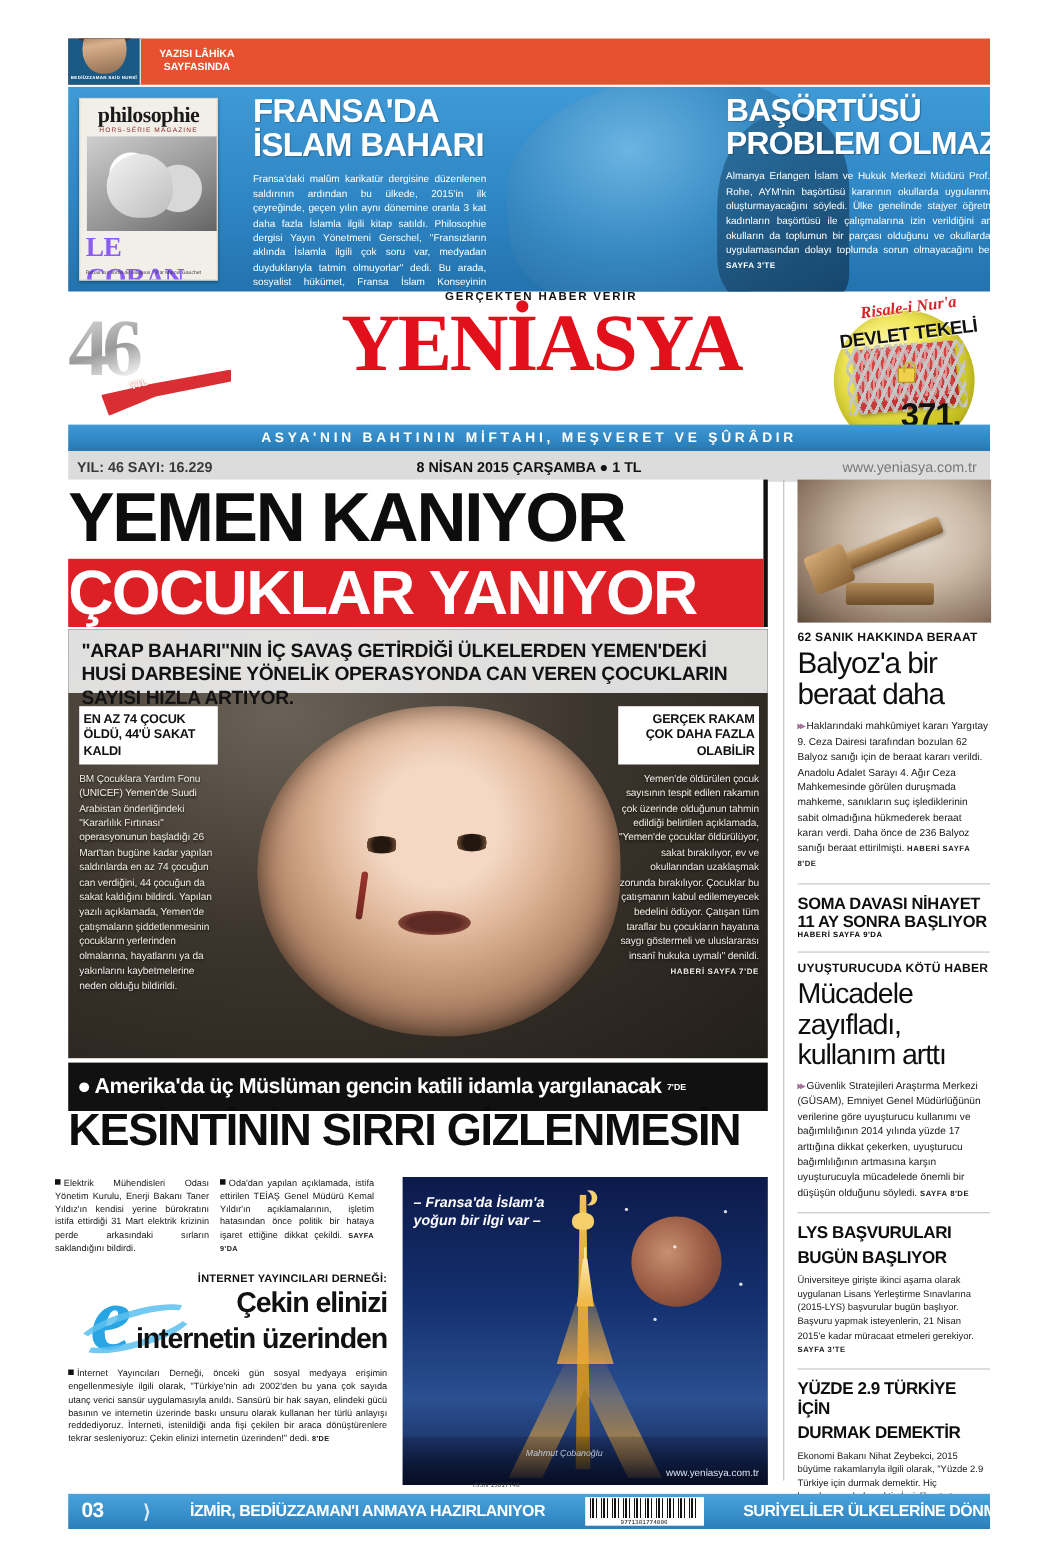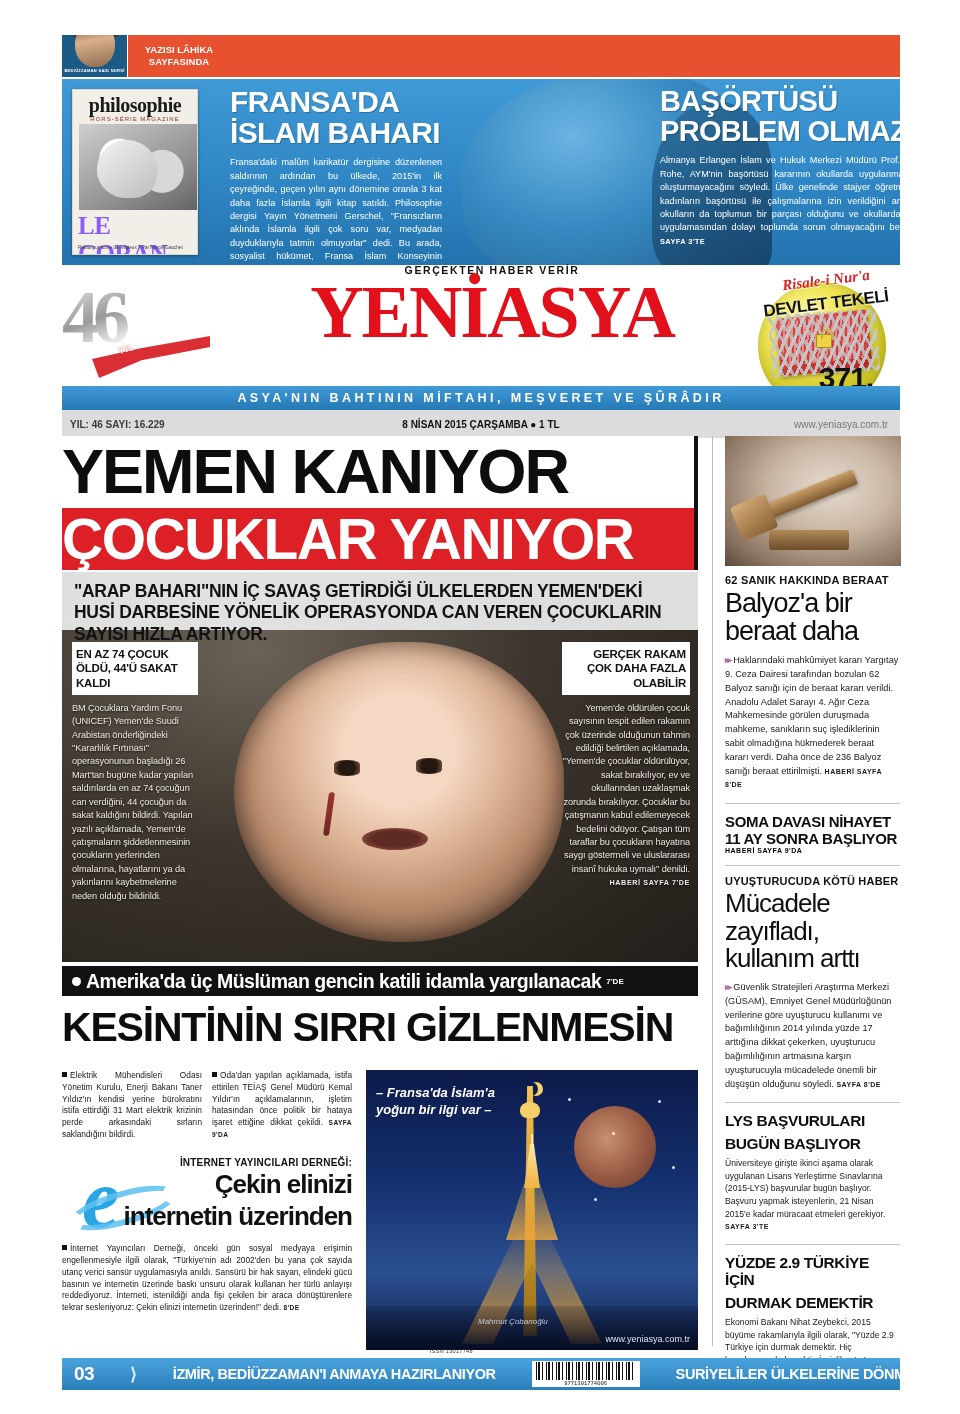--- a/index.html
+++ b/index.html
@@ -203,21 +203,21 @@
     position:absolute; left:62px; top:386px; width:838px; height:24px;
     background:linear-gradient(180deg,#3f9ad6,#2579b4);
     color:#fff; display:flex; align-items:center; justify-content:center;
   }
   .slogan-bar span {
     font-size:12.5px; font-weight:bold; letter-spacing:3.4px;
   }
   .info-bar {
     position:absolute; left:62px; top:410px; width:838px; height:28px;
     background:#dcdcdc; display:flex; align-items:center; color:#3a3a3a;
-    font-size:10px; font-weight:bold;
+    font-size:13px; font-weight:bold;
   }
   .info-bar .l { width:200px; padding-left:8px; }
   .info-bar .c { flex:1; text-align:center; color:#111; }
   .info-bar .r { width:200px; text-align:right; padding-right:12px; color:#777; font-weight:normal; }
 
   
   .hl-black {
     position:absolute; left:62px; top:436px; width:632px; height:70px;
     background:#fff; color:#0d0d0d; font-weight:bold; font-size:63px;
     line-height:70px; letter-spacing:-2px; white-space:nowrap;
@@ -278,41 +278,41 @@
     line-height:1.24; padding:5px 4px; margin-bottom:7px; letter-spacing:-.2px;
   }
   .story-text {
     font-size:9.2px; line-height:1.46; letter-spacing:-.1px;
     text-shadow:0 1px 2px rgba(0,0,0,.8);
   }
   .story-ref { font-size:7.2px; letter-spacing:.6px; font-weight:600; }
 
   
   .teaser {
-    position:absolute; left:62px; top:966px; width:636px; height:30px;
+    position:absolute; left:62px; top:966px; width:636px; height:44px;
     background:#111; color:#fff; display:flex; align-items:center;
     padding-left:10px;
   }
   .teaser .dot {
     width:9px; height:9px; border-radius:50%; background:#fff;
     margin-right:5px; flex:0 0 auto;
   }
   .teaser .tx { font-weight:bold; font-size:19.5px; letter-spacing:-.5px; white-space:nowrap; }
   .teaser .pg { font-size:8px; margin-left:5px; font-weight:600; }
 
   
   .hl2 {
     position:absolute; left:62px; top:1003px; width:636px; height:48px;
     color:#0d0d0d; font-weight:bold; font-size:41px; line-height:48px;
     letter-spacing:-1.2px; white-space:nowrap;
   }
 
   
   .bl-cols {
-    position:absolute; left:62px; top:1070px; width:290px;
+    position:absolute; left:50px; top:1070px; width:290px;
     display:flex; gap:10px;align-items:flex-end;
   }
   .bl-col { width:140px; font-size:8.3px; line-height:1.42; text-align:justify; color:#16161a; }
   .sq { display:inline-block; width:5px; height:5px; background:#111; margin-right:3px; vertical-align:1px; }
   .bl-ref { font-size:6.6px; font-weight:bold; letter-spacing:.4px; }
 
   .ie-block { position:absolute; left:62px; top:1155px; width:290px; }
   .ie-logo {
     position:absolute; left:20px; top:6px; width:86px; height:76px;
     font-family:"Liberation Serif", serif; font-weight:bold; font-size:84px;

